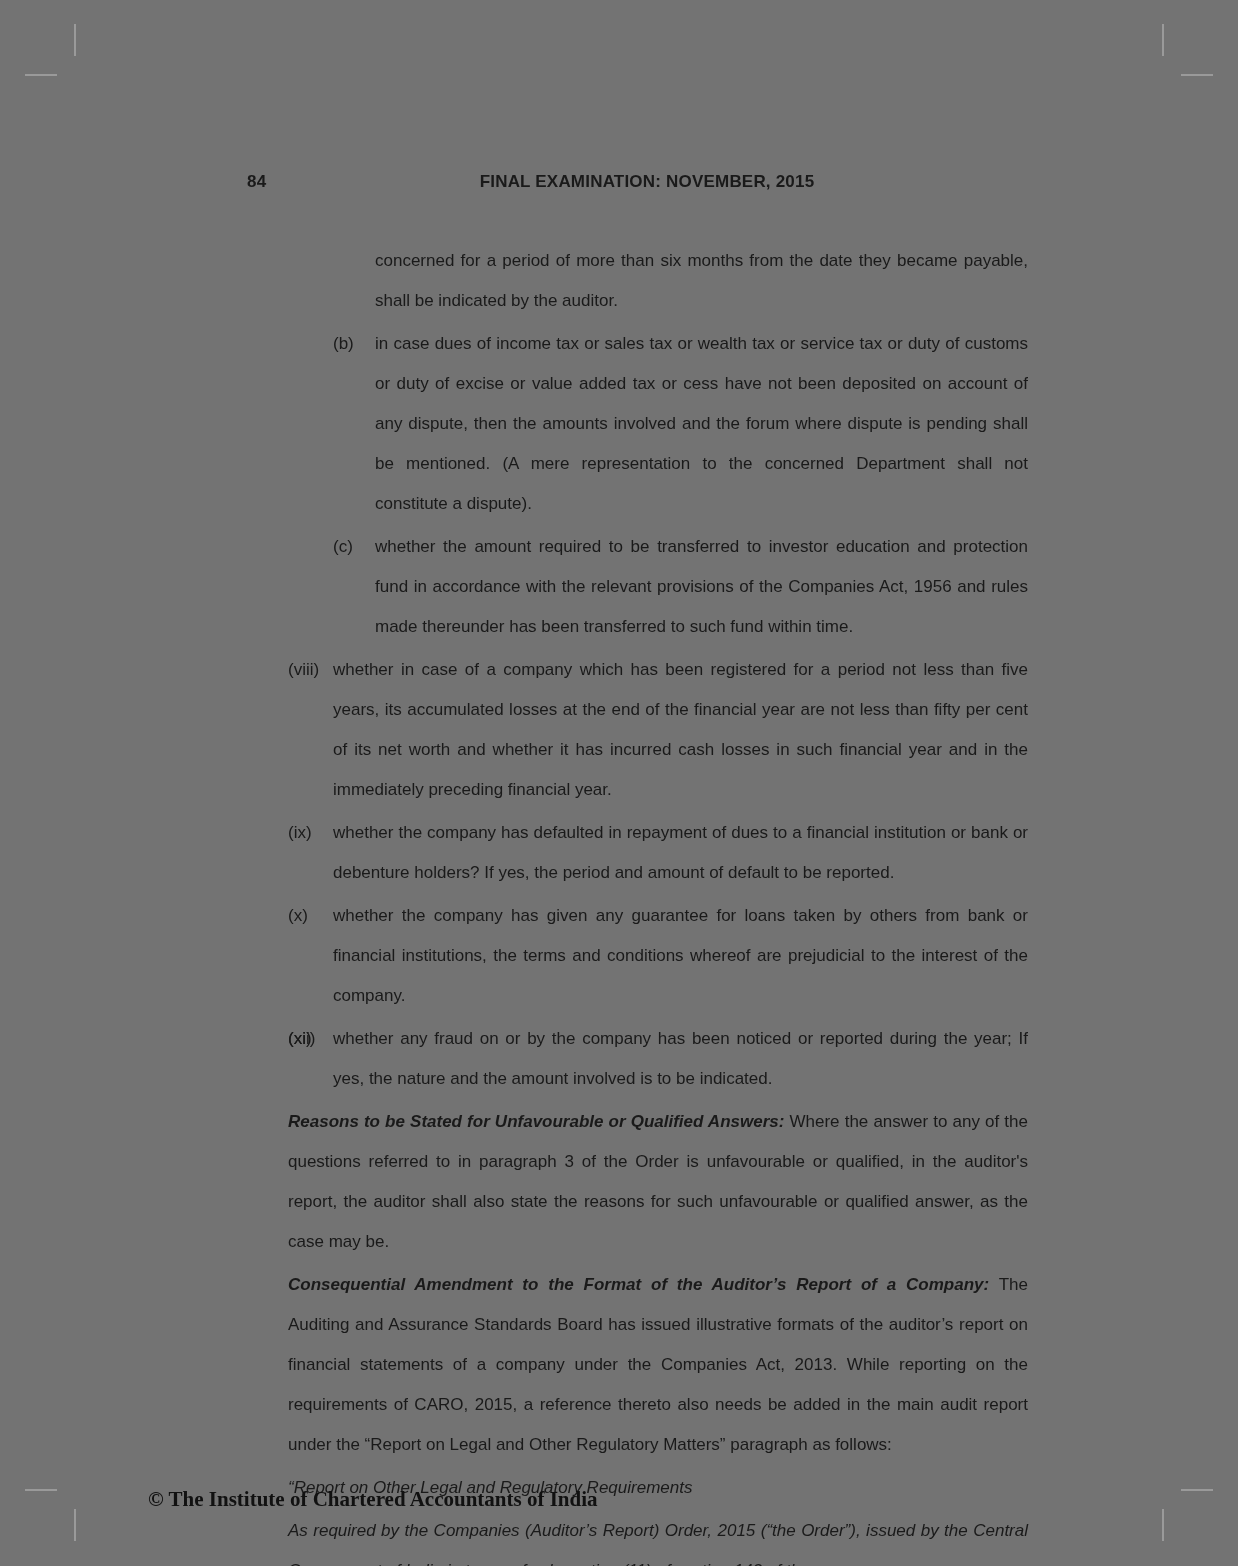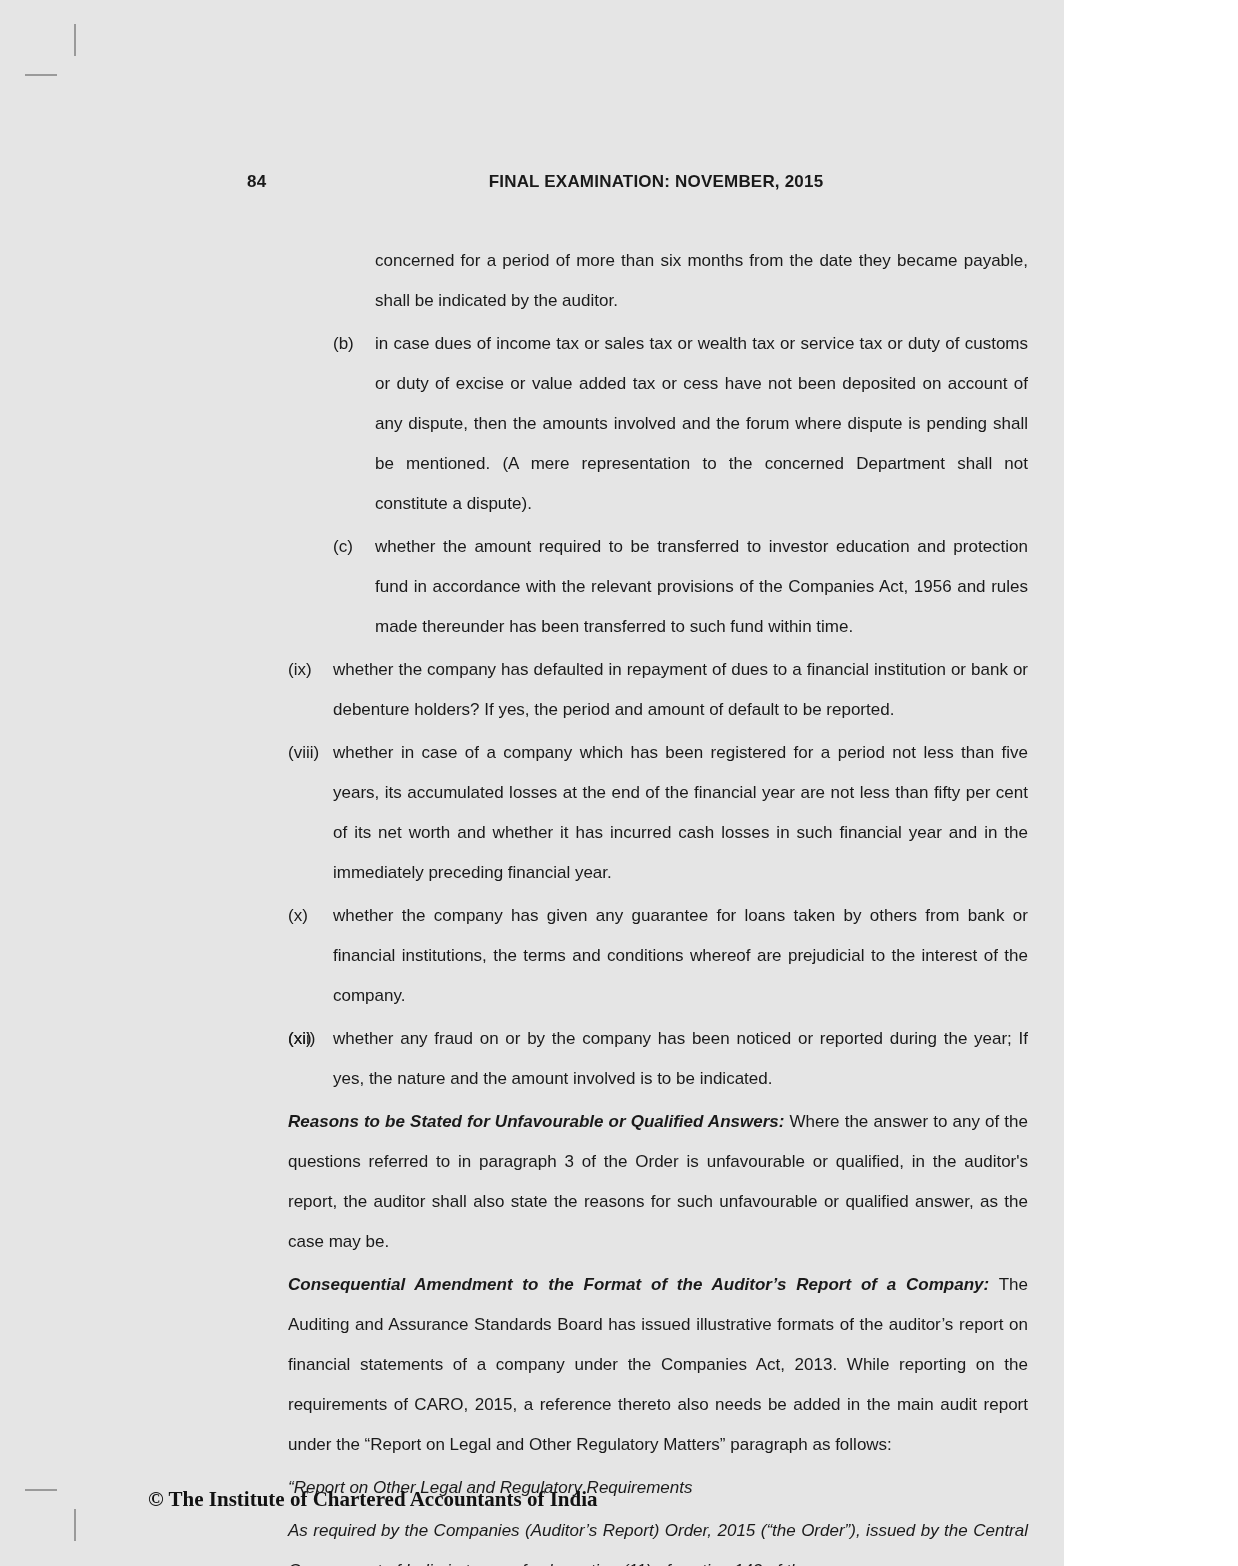--- a/index.html
+++ b/index.html
@@ -2,23 +2,23 @@
 <html><head>
 <meta charset="utf-8">
 <style>
   html, body {
     margin: 0;
     padding: 0;
     background: #ffffff;
   }
   .page {
     position: relative;
-    width: 1064px;
+    width: 1238px;
     height: 1566px;
-    background: #e5e5e5;
+    background: #737373;
     font-family: "Liberation Sans", sans-serif;
     color: #1a1a1a;
     overflow: hidden;
   }
   
   .crop {
     position: absolute;
     background: #9a9a9a;
   }
   .crop.v { width: 2px; height: 32px; }
@@ -28,21 +28,21 @@
   .page-number {
     position: absolute;
     left: 247px;
     top: 172px;
     font-size: 17px;
     font-weight: bold;
     letter-spacing: 0.2px;
   }
   .header-title {
     position: absolute;
-    left: 256px;
+    left: 247px;
     top: 172px;
     width: 800px;
     text-align: center;
     font-size: 17px;
     font-weight: bold;
     letter-spacing: 0.2px;
   }
 
   
   .content {
@@ -105,27 +105,27 @@
       <span class="marker">(b)</span>
       <span>in case dues of income tax or sales tax or wealth tax or service tax or duty of customs or duty of excise or value added tax or cess have not been deposited on account of any dispute, then the amounts involved and the forum where dispute is pending shall be mentioned. (A mere representation to the concerned Department shall not constitute a dispute).</span>
     </div>
 
     <div class="item lvl2">
       <span class="marker">(c)</span>
       <span>whether the amount required to be transferred to investor education and protection fund in accordance with the relevant provisions of the Companies Act, 1956 and rules made thereunder has been transferred to such fund within time.</span>
     </div>
 
     <div class="item lvl1">
-      <span class="marker">(ix)</span>
-      <span>whether the company has defaulted in repayment of dues to a financial institution or bank or debenture holders? If yes, the period and amount of default to be reported.</span>
+      <span class="marker">(viii)</span>
+      <span>whether in case of a company which has been registered for a period not less than five years, its accumulated losses at the end of the financial year are not less than fifty per cent of its net worth and whether it has incurred cash losses in such financial year and in the immediately preceding financial year.</span>
     </div>
 
     <div class="item lvl1">
-      <span class="marker">(viii)</span>
-      <span>whether in case of a company which has been registered for a period not less than five years, its accumulated losses at the end of the financial year are not less than fifty per cent of its net worth and whether it has incurred cash losses in such financial year and in the immediately preceding financial year.</span>
+      <span class="marker">(ix)</span>
+      <span>whether the company has defaulted in repayment of dues to a financial institution or bank or debenture holders? If yes, the period and amount of default to be reported.</span>
     </div>
 
     <div class="item lvl1">
       <span class="marker">(x)</span>
       <span>whether the company has given any guarantee for loans taken by others from bank or financial institutions, the terms and conditions whereof are prejudicial to the interest of the company.</span>
     </div>
 
     <div class="item lvl1">
       <span class="marker">(xi)</span>
     </div>

